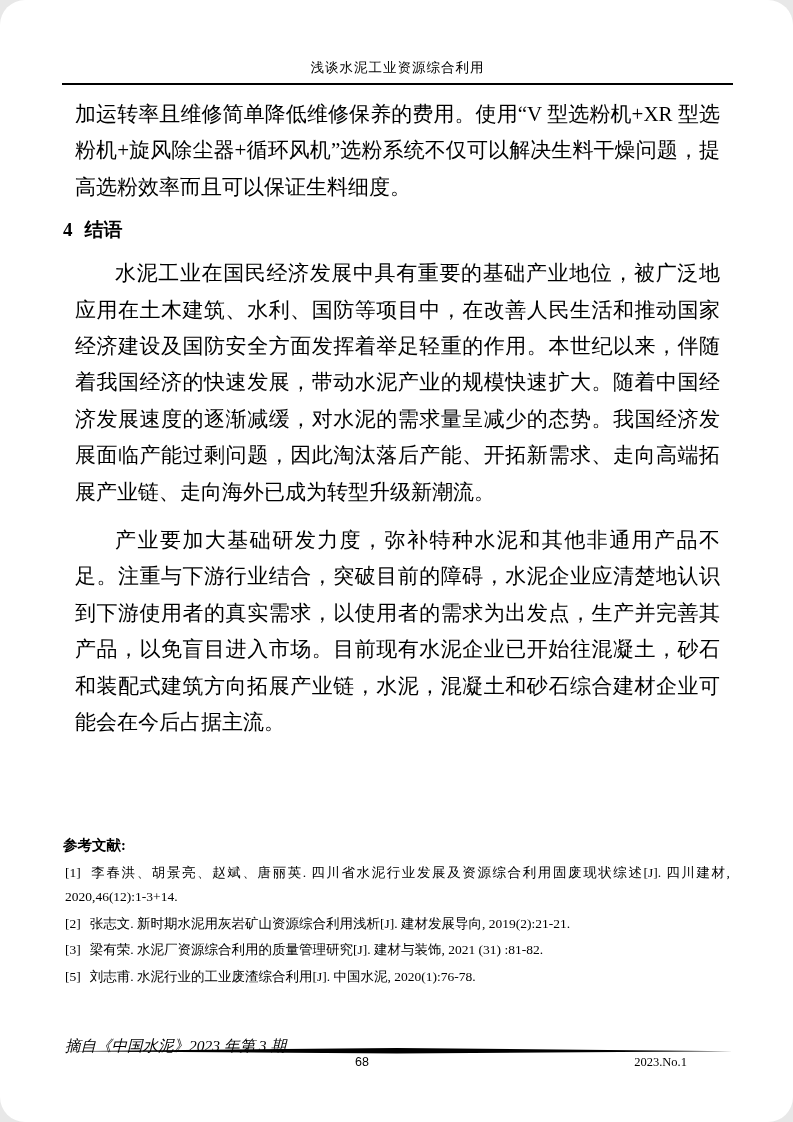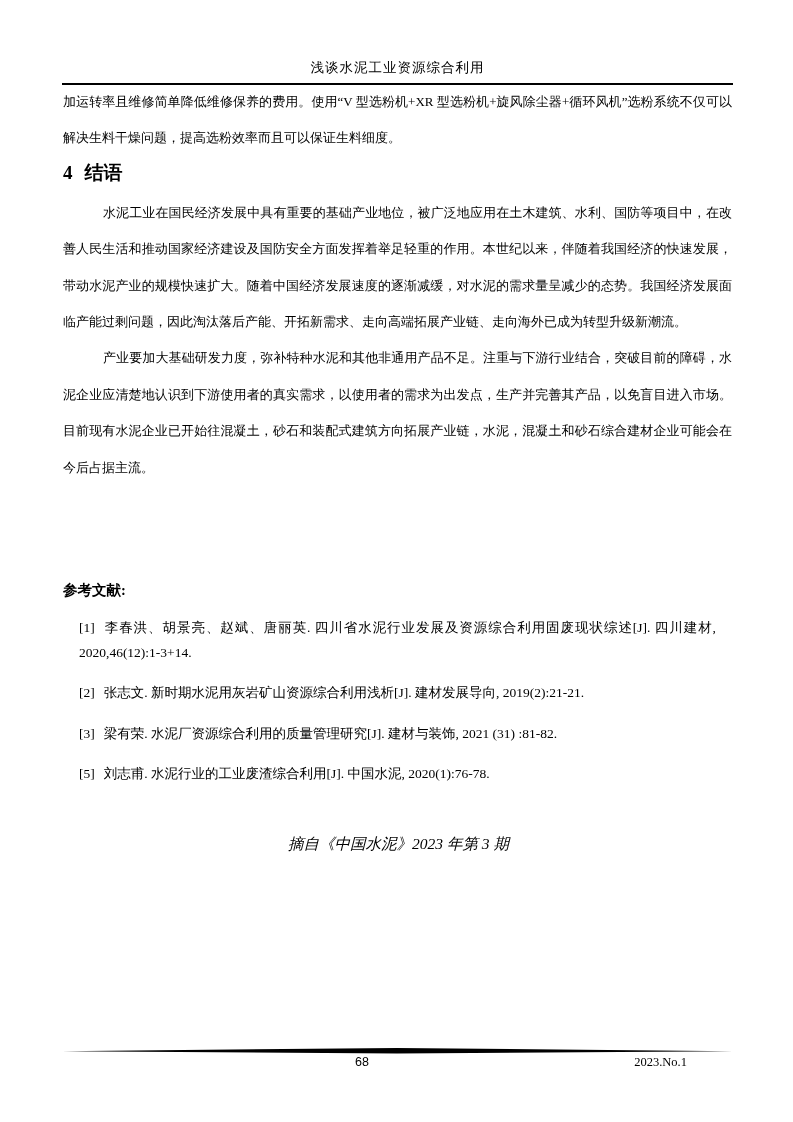--- a/index.html
+++ b/index.html
@@ -7,20 +7,21 @@
 
   .page {
     position: relative;
     width: 793px;
     height: 1122px;
     margin: 0 auto;
     background: #ffffff;
     color: #000000;
     font-family: "Liberation Serif", "DejaVu Serif", serif;
     overflow: hidden;
+    border-radius: 25px;
   }
 
   
   .running-head {
     position: absolute;
     top: 59px;
     left: 63px;
     width: 669px;
     text-align: center;
     font-size: 13.5px;
@@ -37,22 +38,22 @@
   }
 
   
   .content {
     position: absolute;
     left: 63px;
     top: 84px;
     width: 669px;
   }
   .body-par {
-    margin: 0;
-    font-size: 13px;
+    margin: 12px;
+    font-size: 21px;
     line-height: 36.4px;
     text-align: justify;
     text-justify: inter-ideograph;
   }
   .body-par.indent { text-indent: 40px; }
 
   .section-heading {
     margin: 3px 0 9px 0;
     font-size: 19px;
     line-height: 26px;
@@ -68,29 +69,28 @@
     font-weight: bold;
   }
   .refs-list {
     margin: 6px 0 0 0;
     padding: 0;
     list-style: none;
     font-size: 13.5px;
     line-height: 24.5px;
     text-align: justify;
   }
-  .refs-list li { margin: 16px; padding: 0; }
+  .refs-list li { margin: 2px; padding: 0; }
   .ref-marker { margin-right: 9px; }
 
   .source-note {
     margin: 46px 0 18px 2px;
     font-size: 15.5px;
     line-height: 22px;
     font-style: italic;
-    text-align: center;
   }
 
   
   .footer-rule {
     position: absolute;
     left: 62px;
     top: 1048px;
     width: 671px;
     height: 6px;
   }

